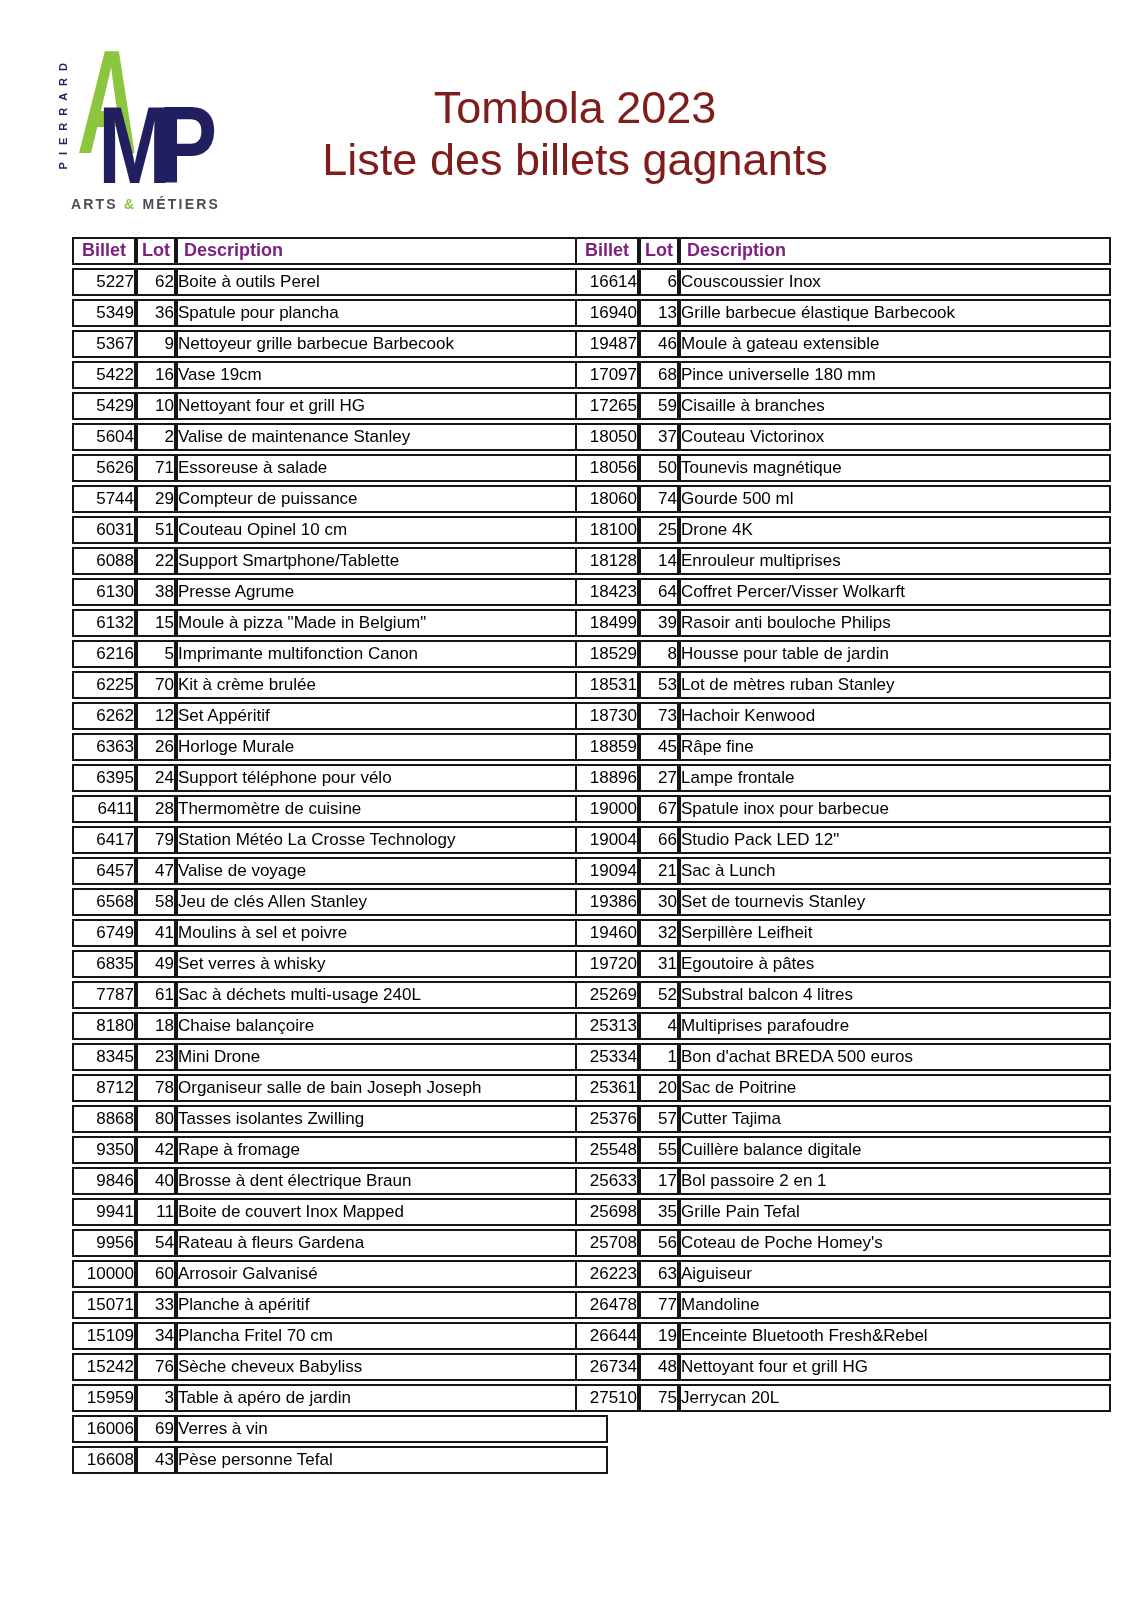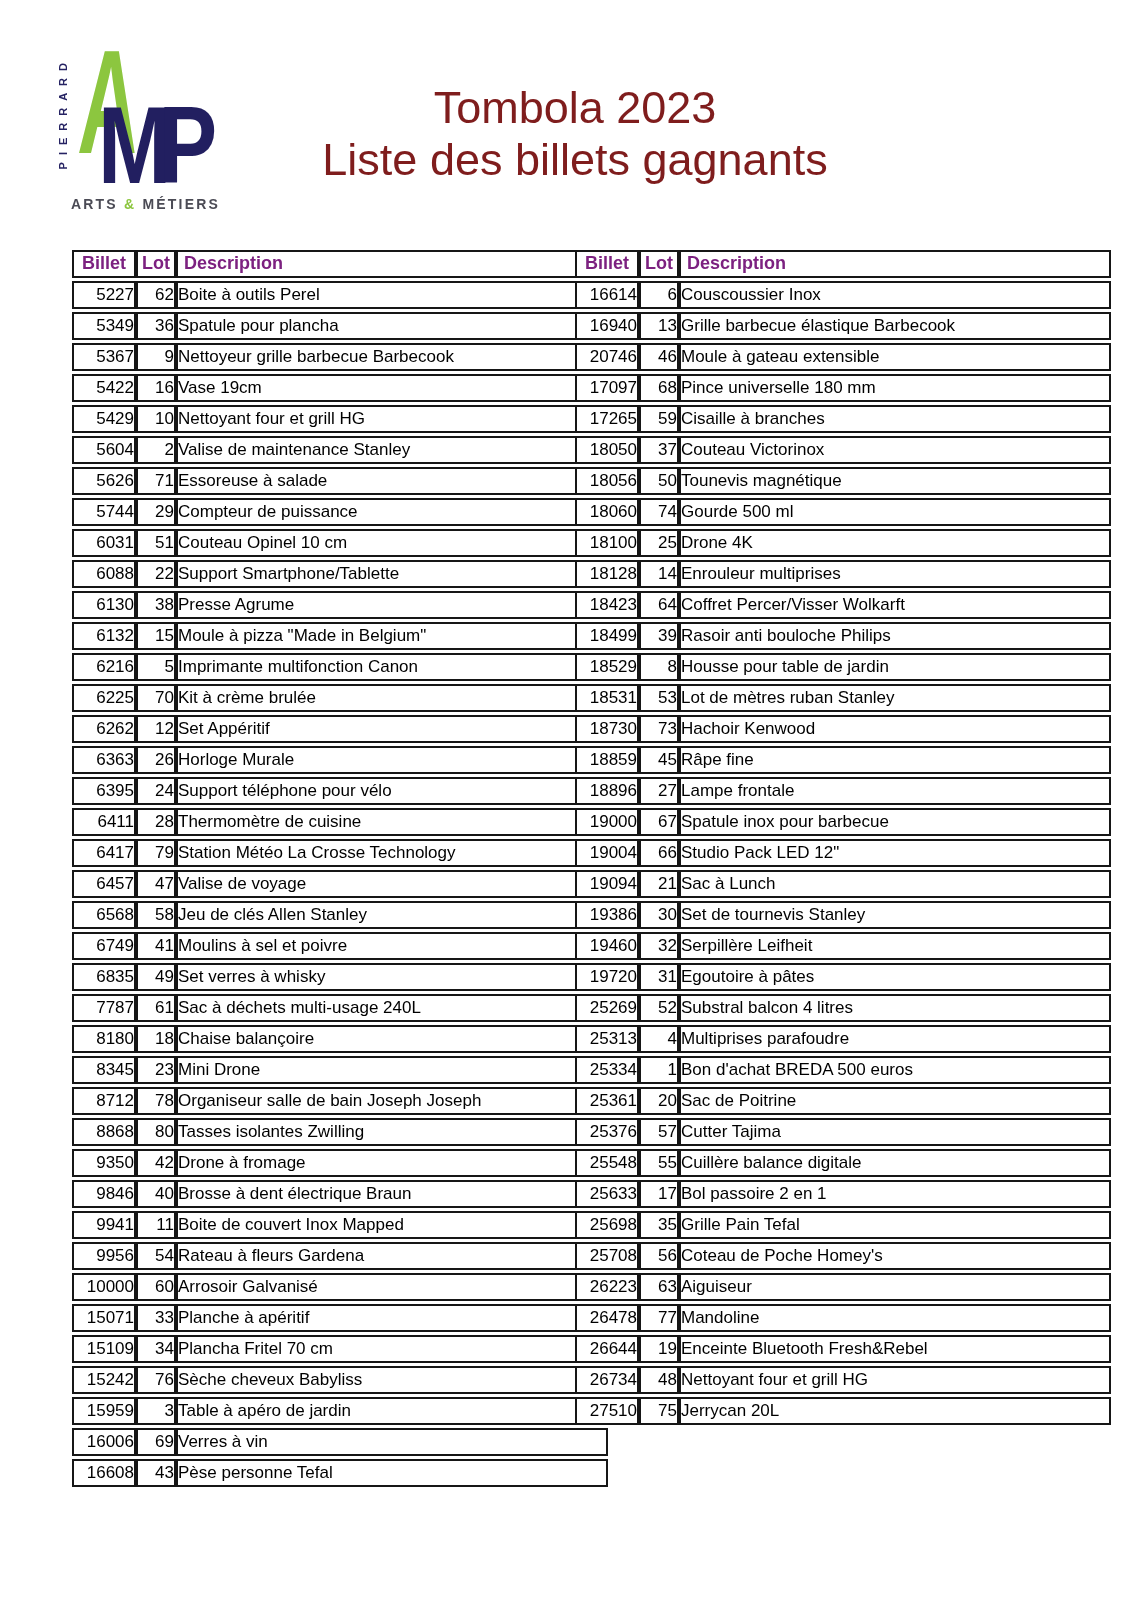--- a/index.html
+++ b/index.html
@@ -35,21 +35,21 @@
 
   
   .brand-title {
     position:absolute; left:160px; top:82px; width:830px;
     text-align:center; color:#7f1d1d;
     font-size:45px; line-height:1.16; font-weight:normal;
   }
 
   
   table.tombola {
-    position:absolute; top:247px; width:536px;
+    position:absolute; top:234px; width:536px;
     border-collapse:separate; border-spacing:0 3px; table-layout:fixed;
   }
   table.tombola.left  { left:72px; }
   table.tombola.right { left:575px; }
   col.c-billet { width:64px; }
   col.c-lot    { width:40px; }
   table.tombola th, table.tombola td {
     border:2px solid #161616; height:24px;
     font-size:17px; line-height:1.1; padding:0;
     overflow:hidden; white-space:nowrap; background:#fff;
@@ -229,21 +229,21 @@
           <td class="desc">Organiseur salle de bain Joseph Joseph</td>
         </tr>
         <tr>
           <td class="billet">8868</td>
           <td class="lot">80</td>
           <td class="desc">Tasses isolantes Zwilling</td>
         </tr>
         <tr>
           <td class="billet">9350</td>
           <td class="lot">42</td>
-          <td class="desc">Drone à fromage</td>
+          <td class="desc">Rape à fromage</td>
         </tr>
         <tr>
           <td class="billet">9846</td>
           <td class="lot">40</td>
           <td class="desc">Brosse à dent électrique Braun</td>
         </tr>
         <tr>
           <td class="billet">9941</td>
           <td class="lot">11</td>
           <td class="desc">Boite de couvert Inox Mapped</td>
@@ -309,21 +309,21 @@
           <td class="billet">16614</td>
           <td class="lot">6</td>
           <td class="desc">Couscoussier Inox</td>
         </tr>
         <tr>
           <td class="billet">16940</td>
           <td class="lot">13</td>
           <td class="desc">Grille barbecue élastique Barbecook</td>
         </tr>
         <tr>
-          <td class="billet">20746</td>
+          <td class="billet">19487</td>
           <td class="lot">46</td>
           <td class="desc">Moule à gateau extensible</td>
         </tr>
         <tr>
           <td class="billet">17097</td>
           <td class="lot">68</td>
           <td class="desc">Pince universelle 180 mm</td>
         </tr>
         <tr>
           <td class="billet">17265</td>

